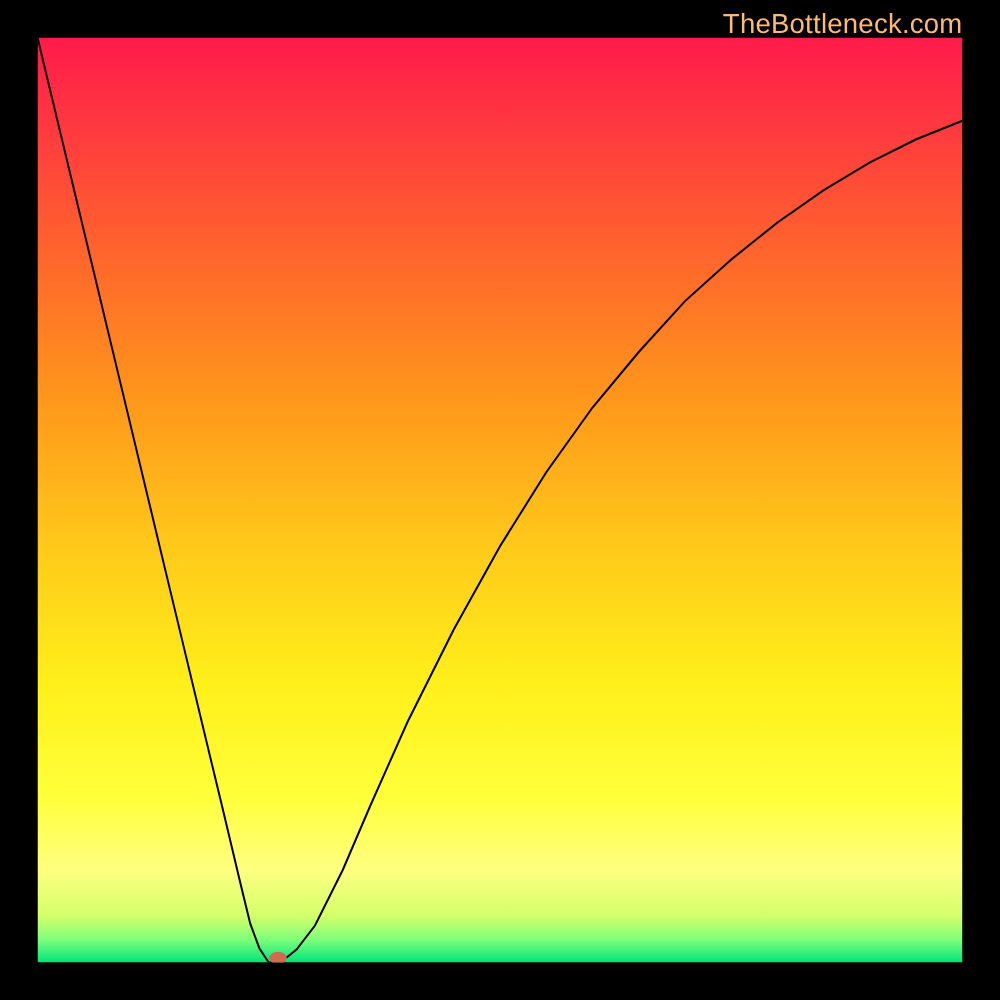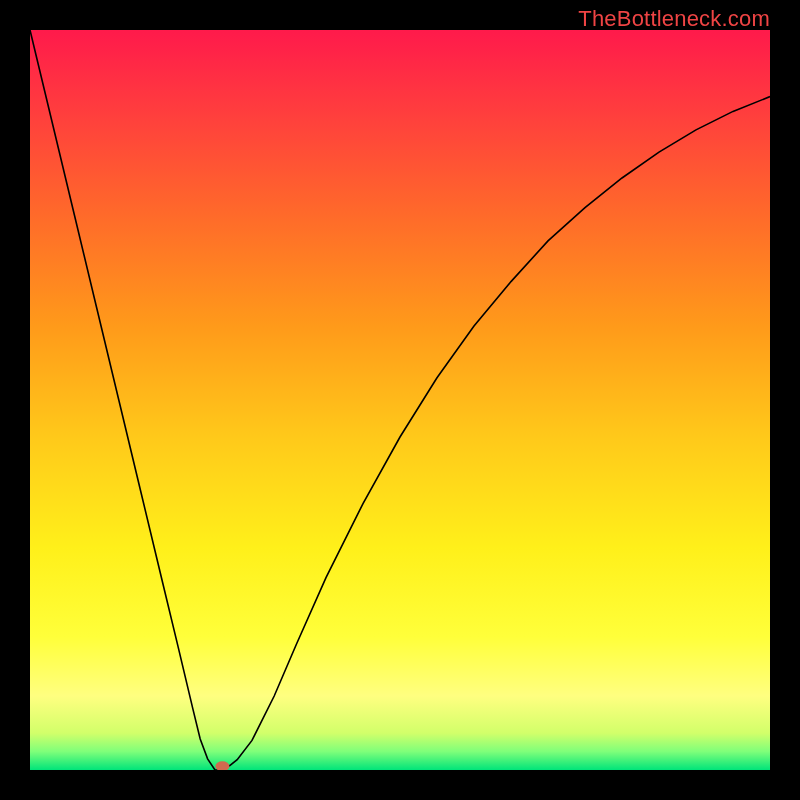--- a/index.html
+++ b/index.html
@@ -23,21 +23,21 @@
     position: absolute;
     left: 0;
     top: 0;
     width: 740px;
     height: 740px;
   }
   .watermark {
     position: absolute;
     top: 6px;
     right: 30px;
-    color: #ef4444;
+    color: #fdba74;
     font-size: 22px;
     font-weight: 500;
     letter-spacing: 0.2px;
     user-select: none;
   }
 </style>
 </head>
 <body>
 
 <div class="watermark">TheBottleneck.com</div>

